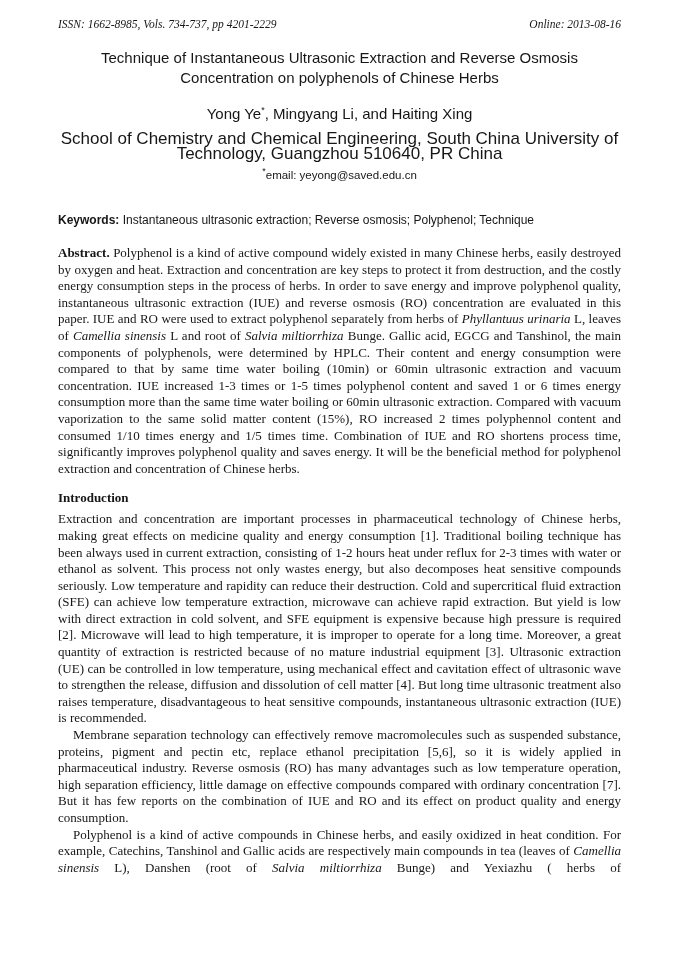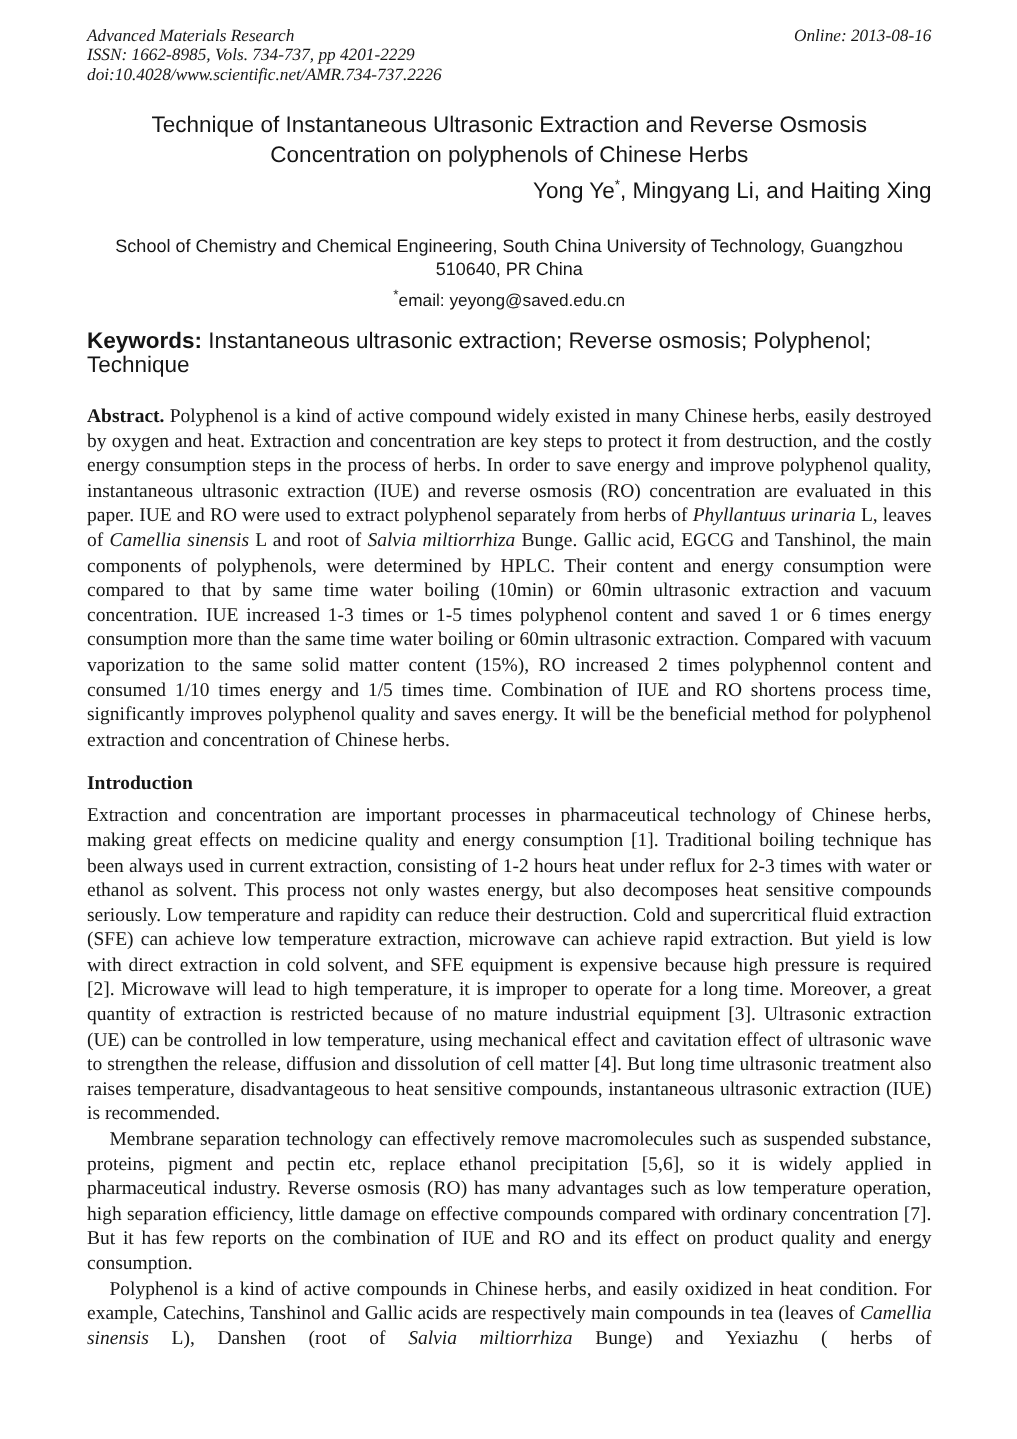--- a/index.html
+++ b/index.html
@@ -28,47 +28,47 @@
   
   .title {
     margin: 17px 0 0 0;
     font-family: "Liberation Sans", sans-serif;
     font-weight: normal;
     font-size: 15px;
     line-height: 20px;
     text-align: center;
   }
   .authors {
-    margin-top: 4px;
+    margin-top: 16px;
     font-family: "Liberation Sans", sans-serif;
     font-size: 15px;
     line-height: 19px;
-    text-align: right;
+    text-align: center;
   }
   .authors sup, .email sup { font-size: 9px; line-height: 0; }
   .affiliation {
-    margin-top: 20px;
+    margin-top: 8px;
     font-family: "Liberation Sans", sans-serif;
-    font-size: 12px;
+    font-size: 17px;
     line-height: 15px;
     text-align: center;
   }
   .email {
     margin-top: 7px;
     font-family: "Liberation Sans", sans-serif;
     font-size: 11.5px;
     line-height: 15px;
     text-align: center;
   }
 
   
   .keywords {
-    margin-top: 11px;
+    margin-top: 29px;
     font-family: "Liberation Sans", sans-serif;
-    font-size: 15px;
+    font-size: 12px;
     line-height: 16px;
   }
   .keywords .kw-label { font-weight: bold; }
 
   
   .abstract, .body-par {
     font-family: "Liberation Serif", serif;
     font-size: 13px;
     line-height: 16.6px;
     text-align: justify;
@@ -89,23 +89,21 @@
   .body-par.indent { text-indent: 15px; }
   .body-par.justify-last { text-align-last: justify; }
 </style>
 </head>
 <body>
 
 <div class="page">
 
   <div class="hdr">
     <div class="hdr-left">
-      <div>Advanced Materials Research</div>
       <div>ISSN: 1662-8985, Vols. 734-737, pp 4201-2229</div>
-      <div>doi:10.4028/www.scientific.net/AMR.734-737.2226</div>
     </div>
     <div class="hdr-right">Online: 2013-08-16</div>
   </div>
 
   <h1 class="title">Technique of Instantaneous Ultrasonic Extraction and Reverse Osmosis Concentration on polyphenols of Chinese Herbs</h1>
 
   <div class="authors"><span>Yong Ye</span><sup>*</sup><span>, Mingyang Li, and Haiting Xing</span></div>
 
   <div class="affiliation">School of Chemistry and Chemical Engineering, South China University of Technology, Guangzhou 510640, PR China</div>
 

